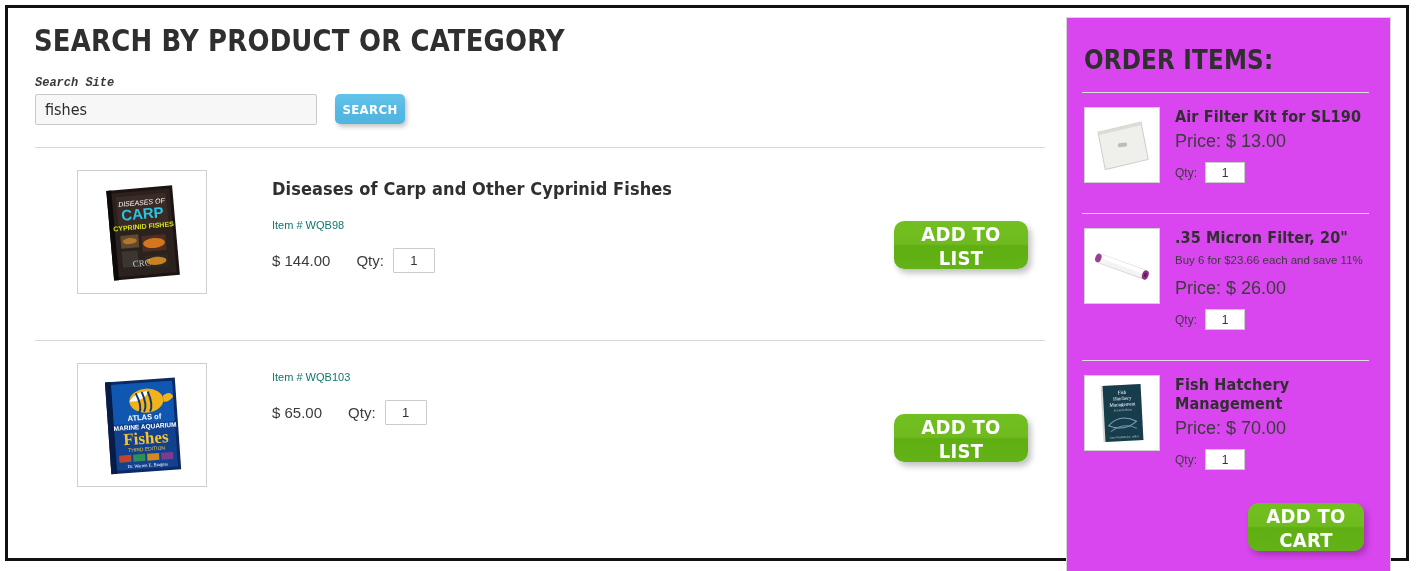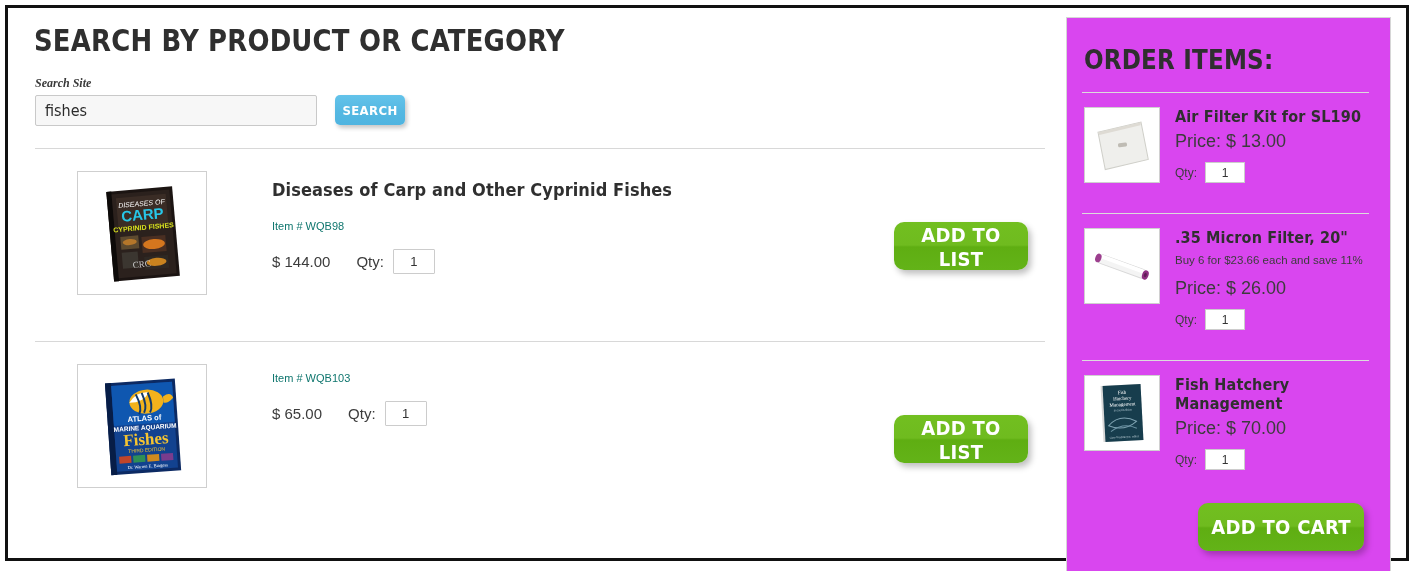--- a/index.html
+++ b/index.html
@@ -36,21 +36,21 @@
     font-weight: bold;
     font-size: 31px;
     letter-spacing: 0.2px;
     color: #2f2f2f;
     margin: 0 0 18px 4px;
     text-transform: uppercase;
     transform: scaleX(0.93);
     transform-origin: left center;
   }
   .search-label {
-    font-family: Liberation Serif, serif;
+    font-family: Liberation Mono, monospace;
     font-style: italic;
     font-weight: bold;
     font-size: 12px;
     color: #3a3a3a;
     margin-left: 5px;
     margin-bottom: 4px;
     display: block;
   }
   .search-row {
     display: flex;
@@ -256,21 +256,21 @@
     font-size: 12px;
     color: #333333;
     outline: none;
   }
   .cart-row {
     display: flex;
     justify-content: flex-end;
     padding: 20px 6px 4px 0;
   }
   .add-cart-btn {
-    width: 166px;
+    width: 116px;
     height: 48px;
     font-size: 20px;
   }
 
   
   .cover-svg { display: block; }
 </style>
 </head>
 <body>
 

